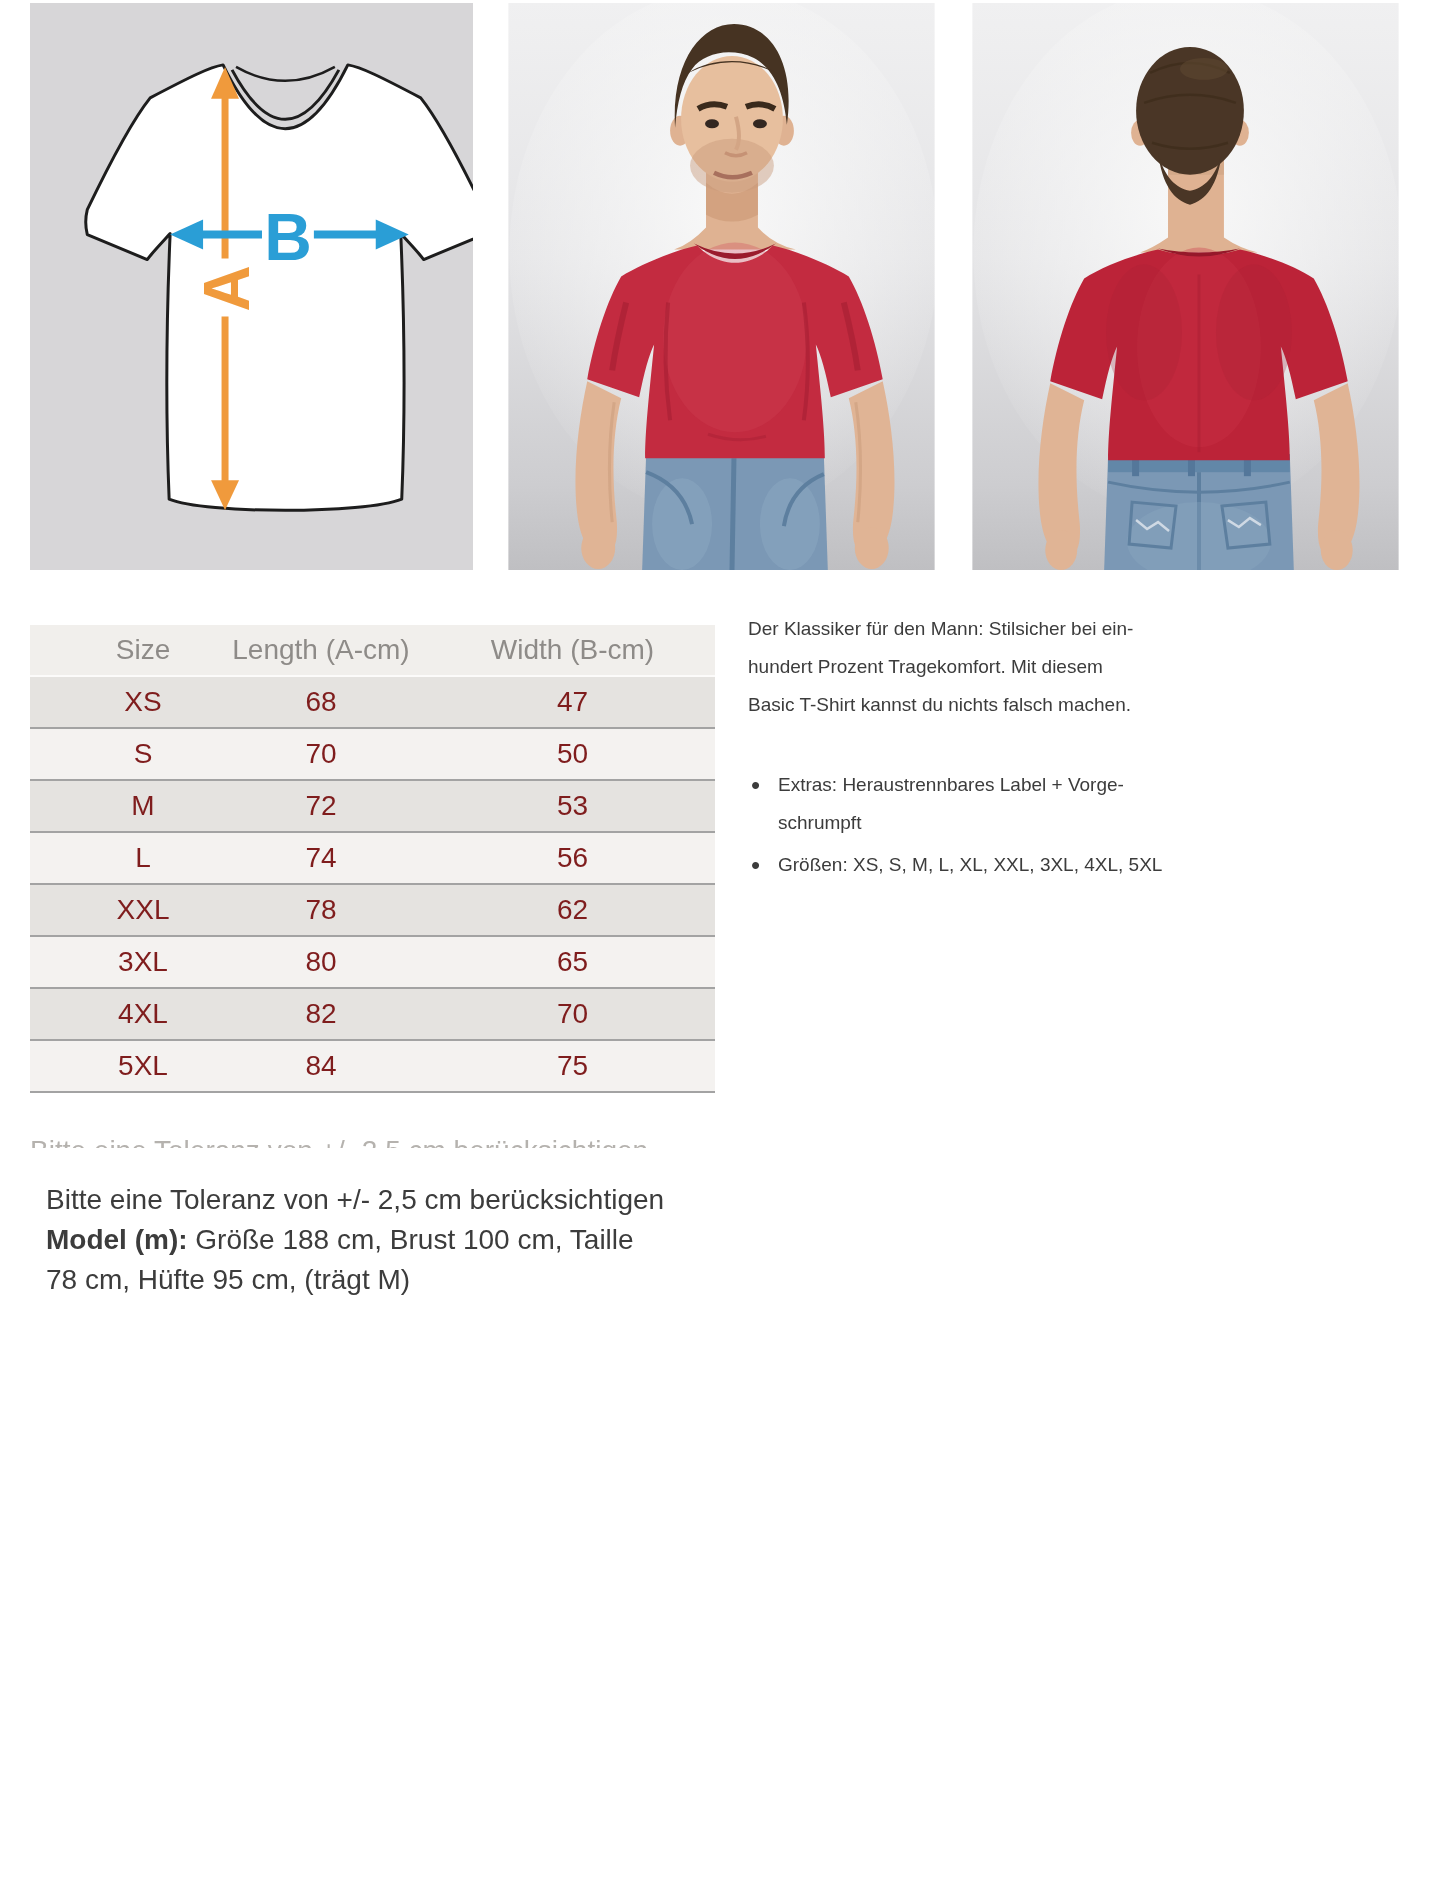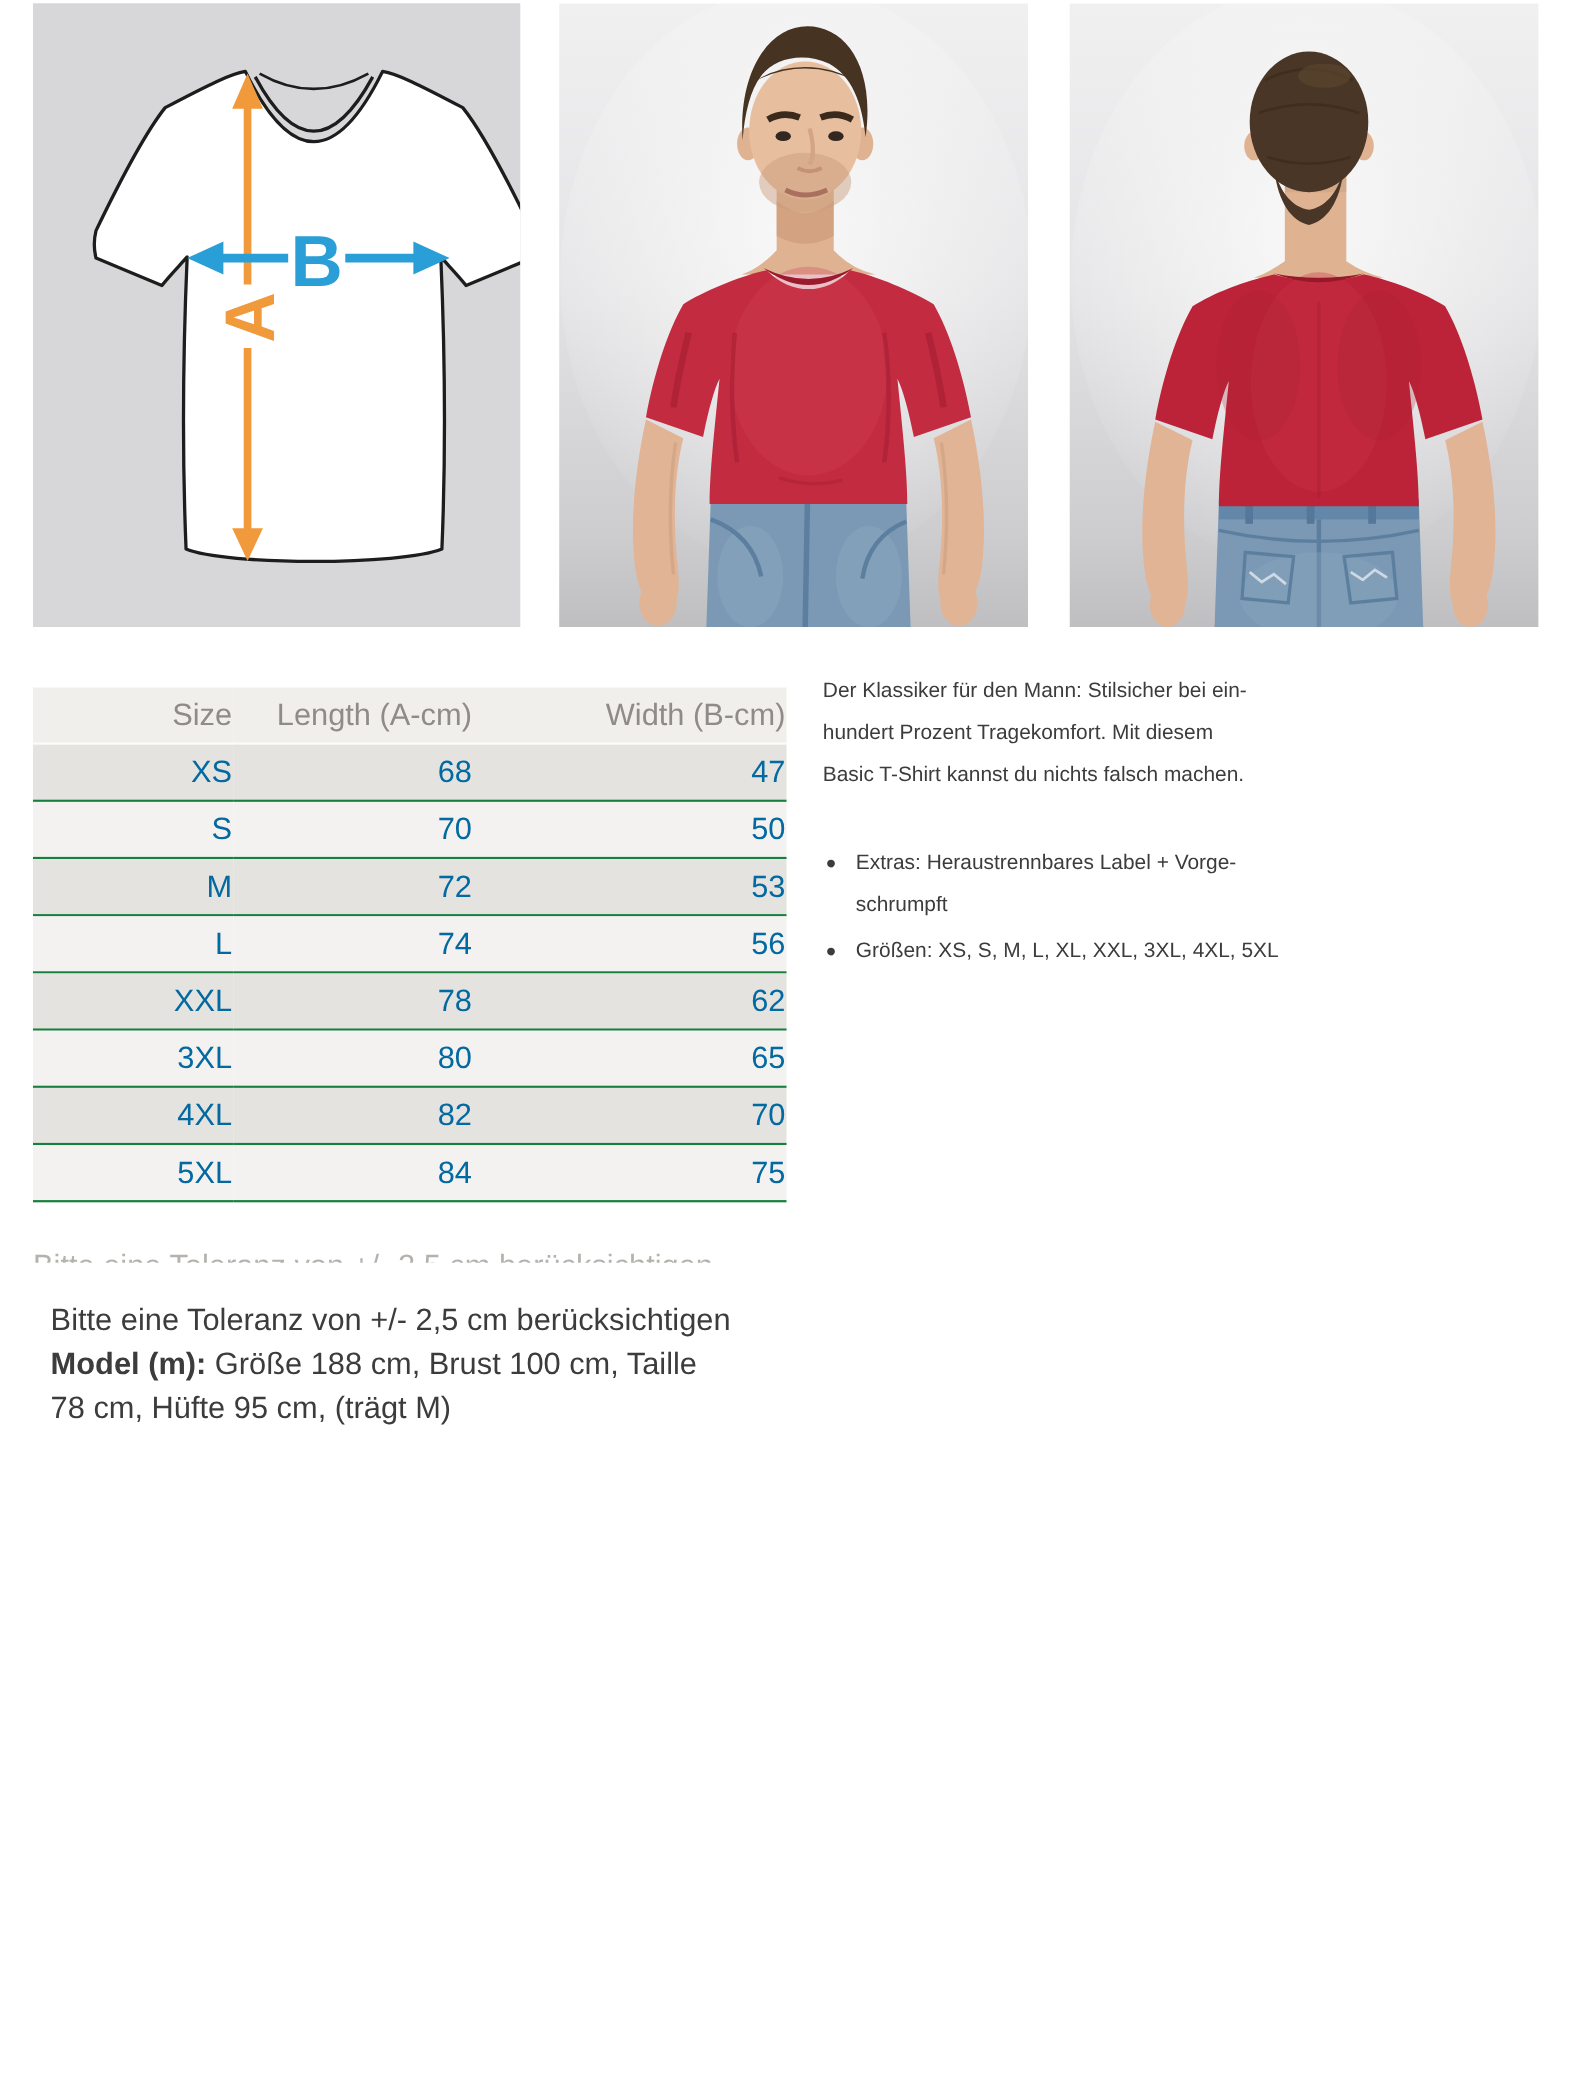--- a/index.html
+++ b/index.html
@@ -10,23 +10,23 @@
   .panel{position:absolute;top:3px;height:567px;overflow:hidden;}
   #panel-diagram{left:30px;width:443px;background:#d7d6d8;}
   #panel-front{left:508px;width:427px;}
   #panel-back{left:972px;width:427px;}
   .panel svg{display:block;width:100%;height:100%;}
   svg text.arrow-label{font-family:"Liberation Sans",sans-serif;font-weight:bold;}
 
   
   table.size-table{position:absolute;left:30px;top:625px;width:685px;
         border-collapse:separate;border-spacing:0;font-size:28px;}
-  table.size-table th{background:#f1efec;color:#8e8b88;font-weight:normal;text-align:right;
+  table.size-table th{background:#f1efec;color:#8e8b88;font-weight:normal;text-align:center;
         height:48px;border-bottom:2px solid #fcfbfa;}
-  table.size-table td{color:#0369a1;text-align:right;height:48px;border-bottom:2px solid #15803d;}
+  table.size-table td{color:#7f1d1d;text-align:center;height:48px;border-bottom:2px solid #a3a3a3;}
   table.size-table th:first-child,table.size-table td:first-child{padding-left:45px;}
   table.size-table tbody tr:nth-child(odd){background:#e5e3e0;}
   table.size-table tbody tr:nth-child(even){background:#f4f2f0;}
 
   .remnant{position:absolute;left:30px;top:1136px;width:662px;height:12px;overflow:hidden;
         color:#b5b2ae;font-size:28px;line-height:30px;white-space:nowrap;}
 
   .bottom-notes{position:absolute;left:46px;top:1180px;width:640px;color:#3c3c3c;
         font-size:28px;line-height:40px;}
   .bottom-notes .nowrap{white-space:nowrap;}

